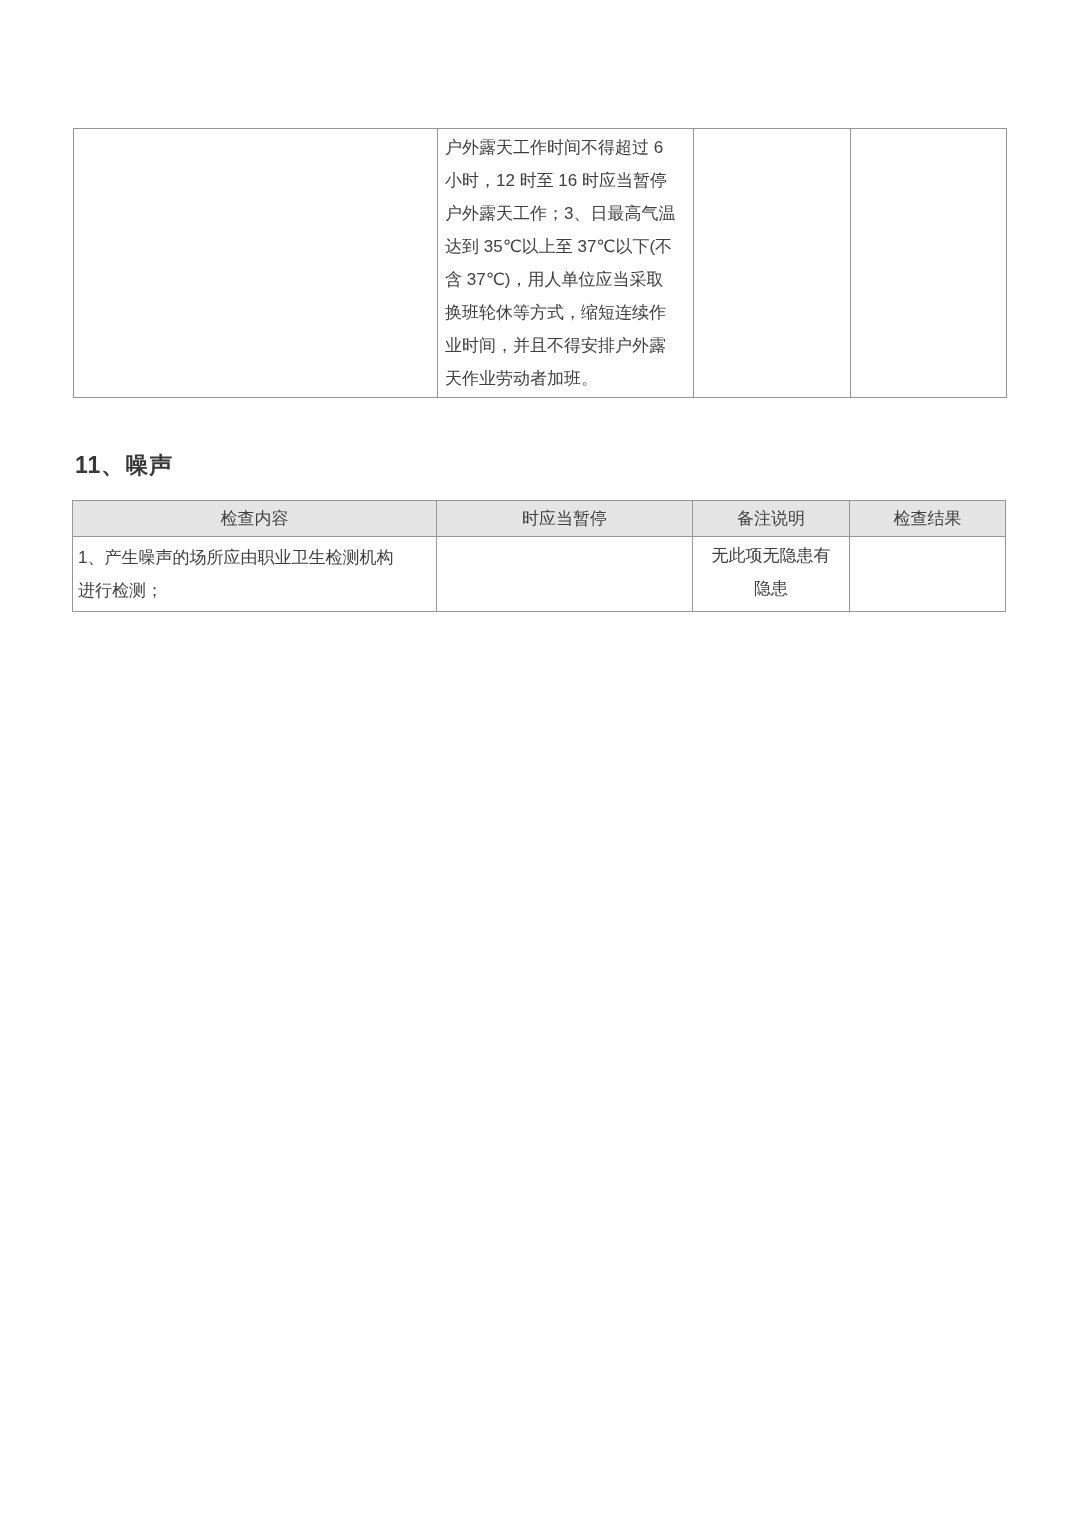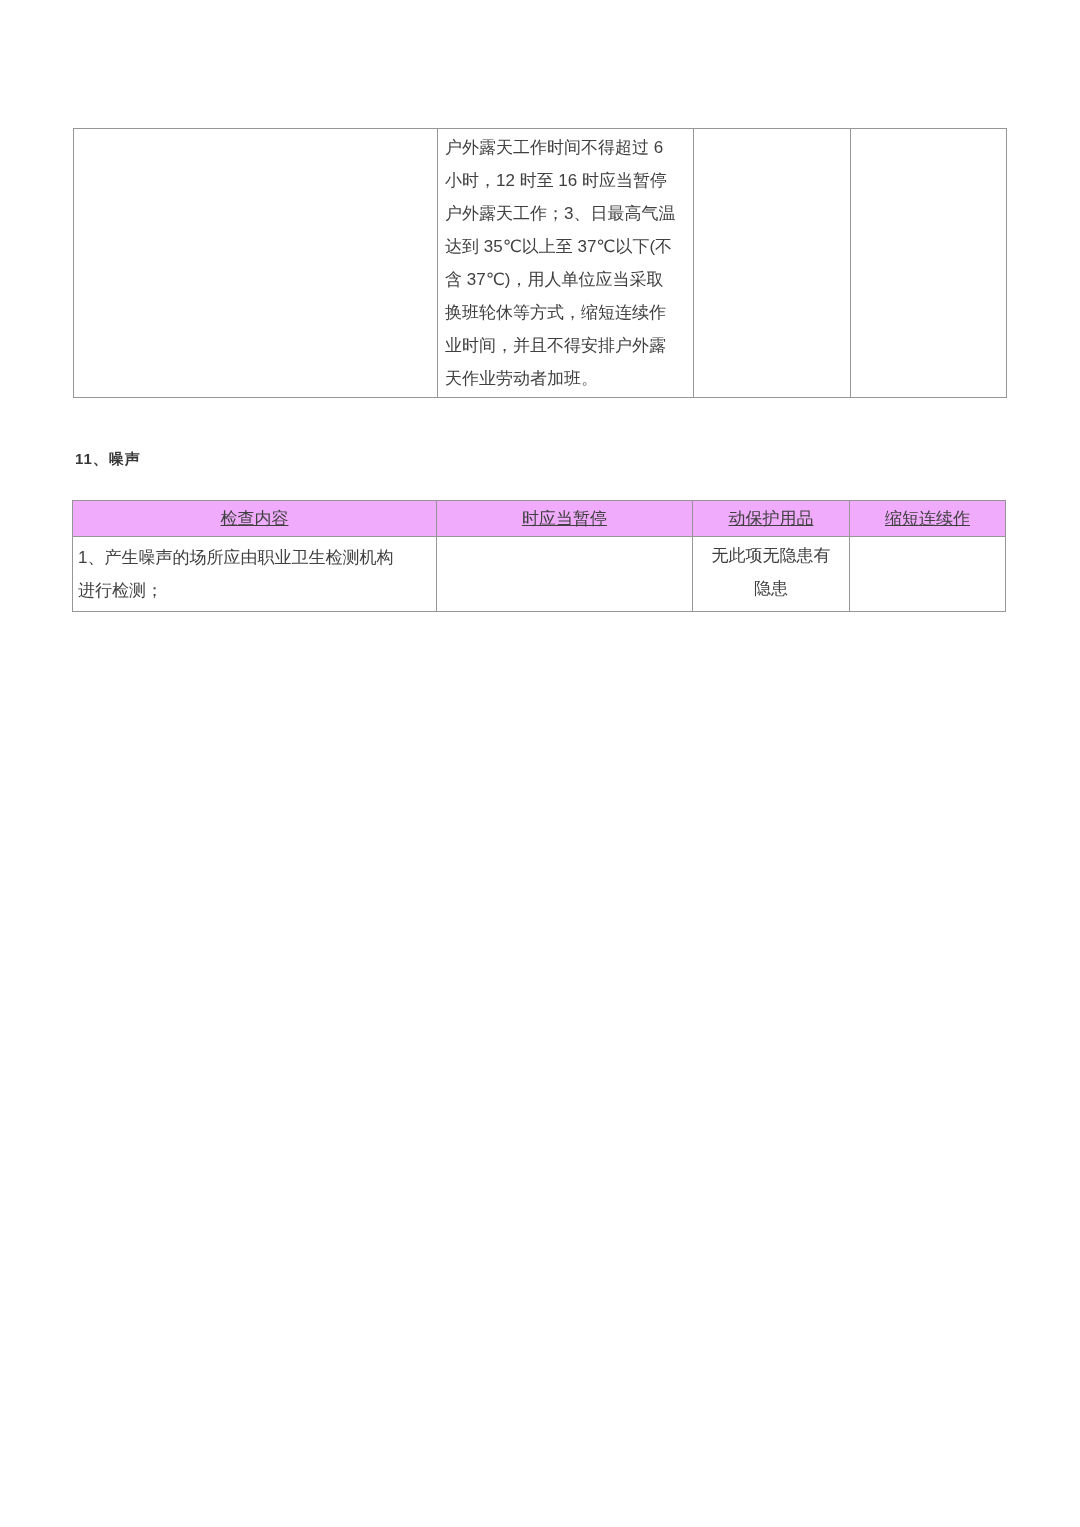--- a/index.html
+++ b/index.html
@@ -28,35 +28,34 @@
     font-weight:normal;
   }
   
   .cont-table{left:73px;top:128px;}
   .cont-table td{height:262px;padding:1px 7px;}
   
   .section-heading{
     position:absolute;
     left:75px;
     top:450px;
-    font-size:15px;
+    font-size:23px;
     font-weight:700;
     color:#383838;
     letter-spacing:1px;
   }
   
   .noise-table{left:72px;top:500px;}
   .noise-table th{
     height:35px;
-    background:#f0abfc;
+    background:#e5e5e5;
     text-align:center;
     vertical-align:middle;
     line-height:20px;
     padding:0 4px;
-    text-decoration:underline;
   }
   td.cell-content{text-align:left;padding:4px 8px 2px 5px;}
   td.cell-remark{padding:2px 7px;}
   td.cell-options{text-align:center;padding:2px 12px;}
   td.cell-result{padding:2px 6px;}
   tr.row-1 td{height:68px;}
   tr.row-2 td{height:65px;}
   tr.row-3 td{height:62px;}
 </style>
 </head>
@@ -94,22 +93,22 @@
     <colgroup>
       <col style="width:364px">
       <col style="width:256px">
       <col style="width:157px">
       <col style="width:156px">
     </colgroup>
     <thead>
       <tr>
         <th>检查内容</th>
         <th>时应当暂停</th>
-        <th>动保护用品</th>
-        <th>缩短连续作</th>
+        <th>备注说明</th>
+        <th>检查结果</th>
       </tr>
     </thead>
     <tbody>
       <tr class="row-1">
         <td class="cell-content">1、产生噪声的场所应由职业卫生检测机构
 进行检测；</td>
         <td class="cell-remark"></td>
         <td class="cell-options">无此项无隐患有
 隐患</td>
         <td class="cell-result"></td>

